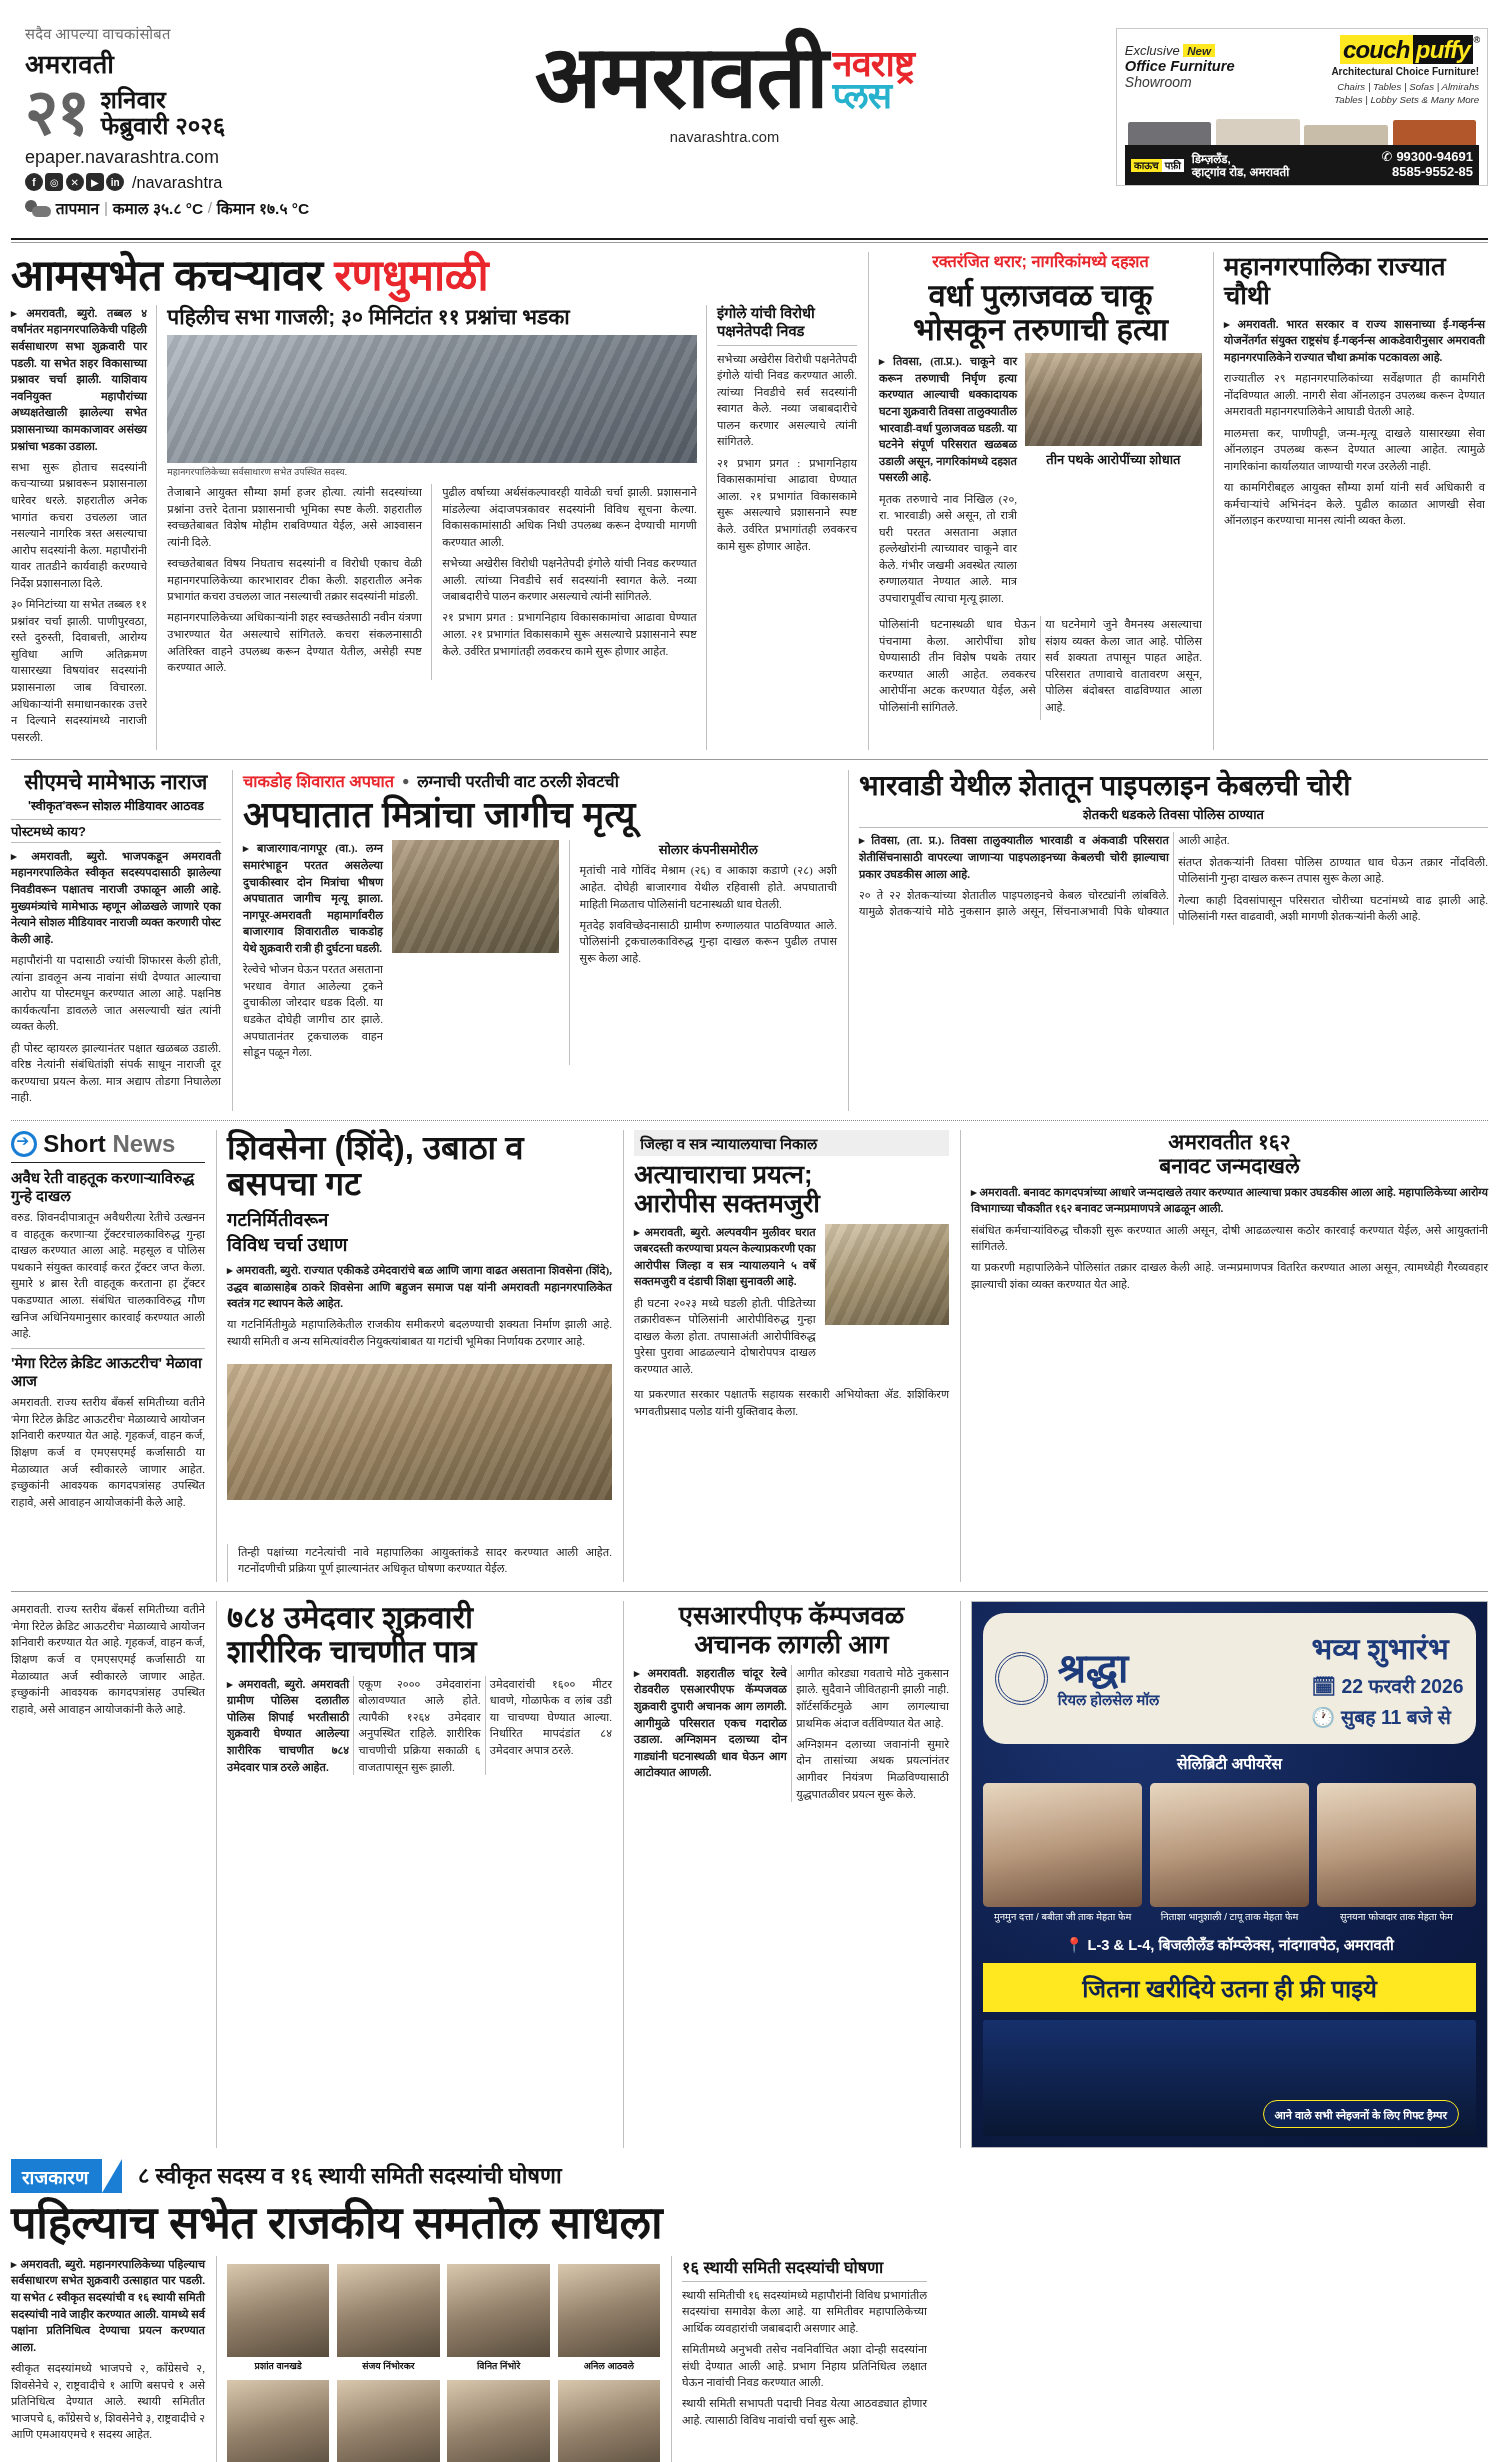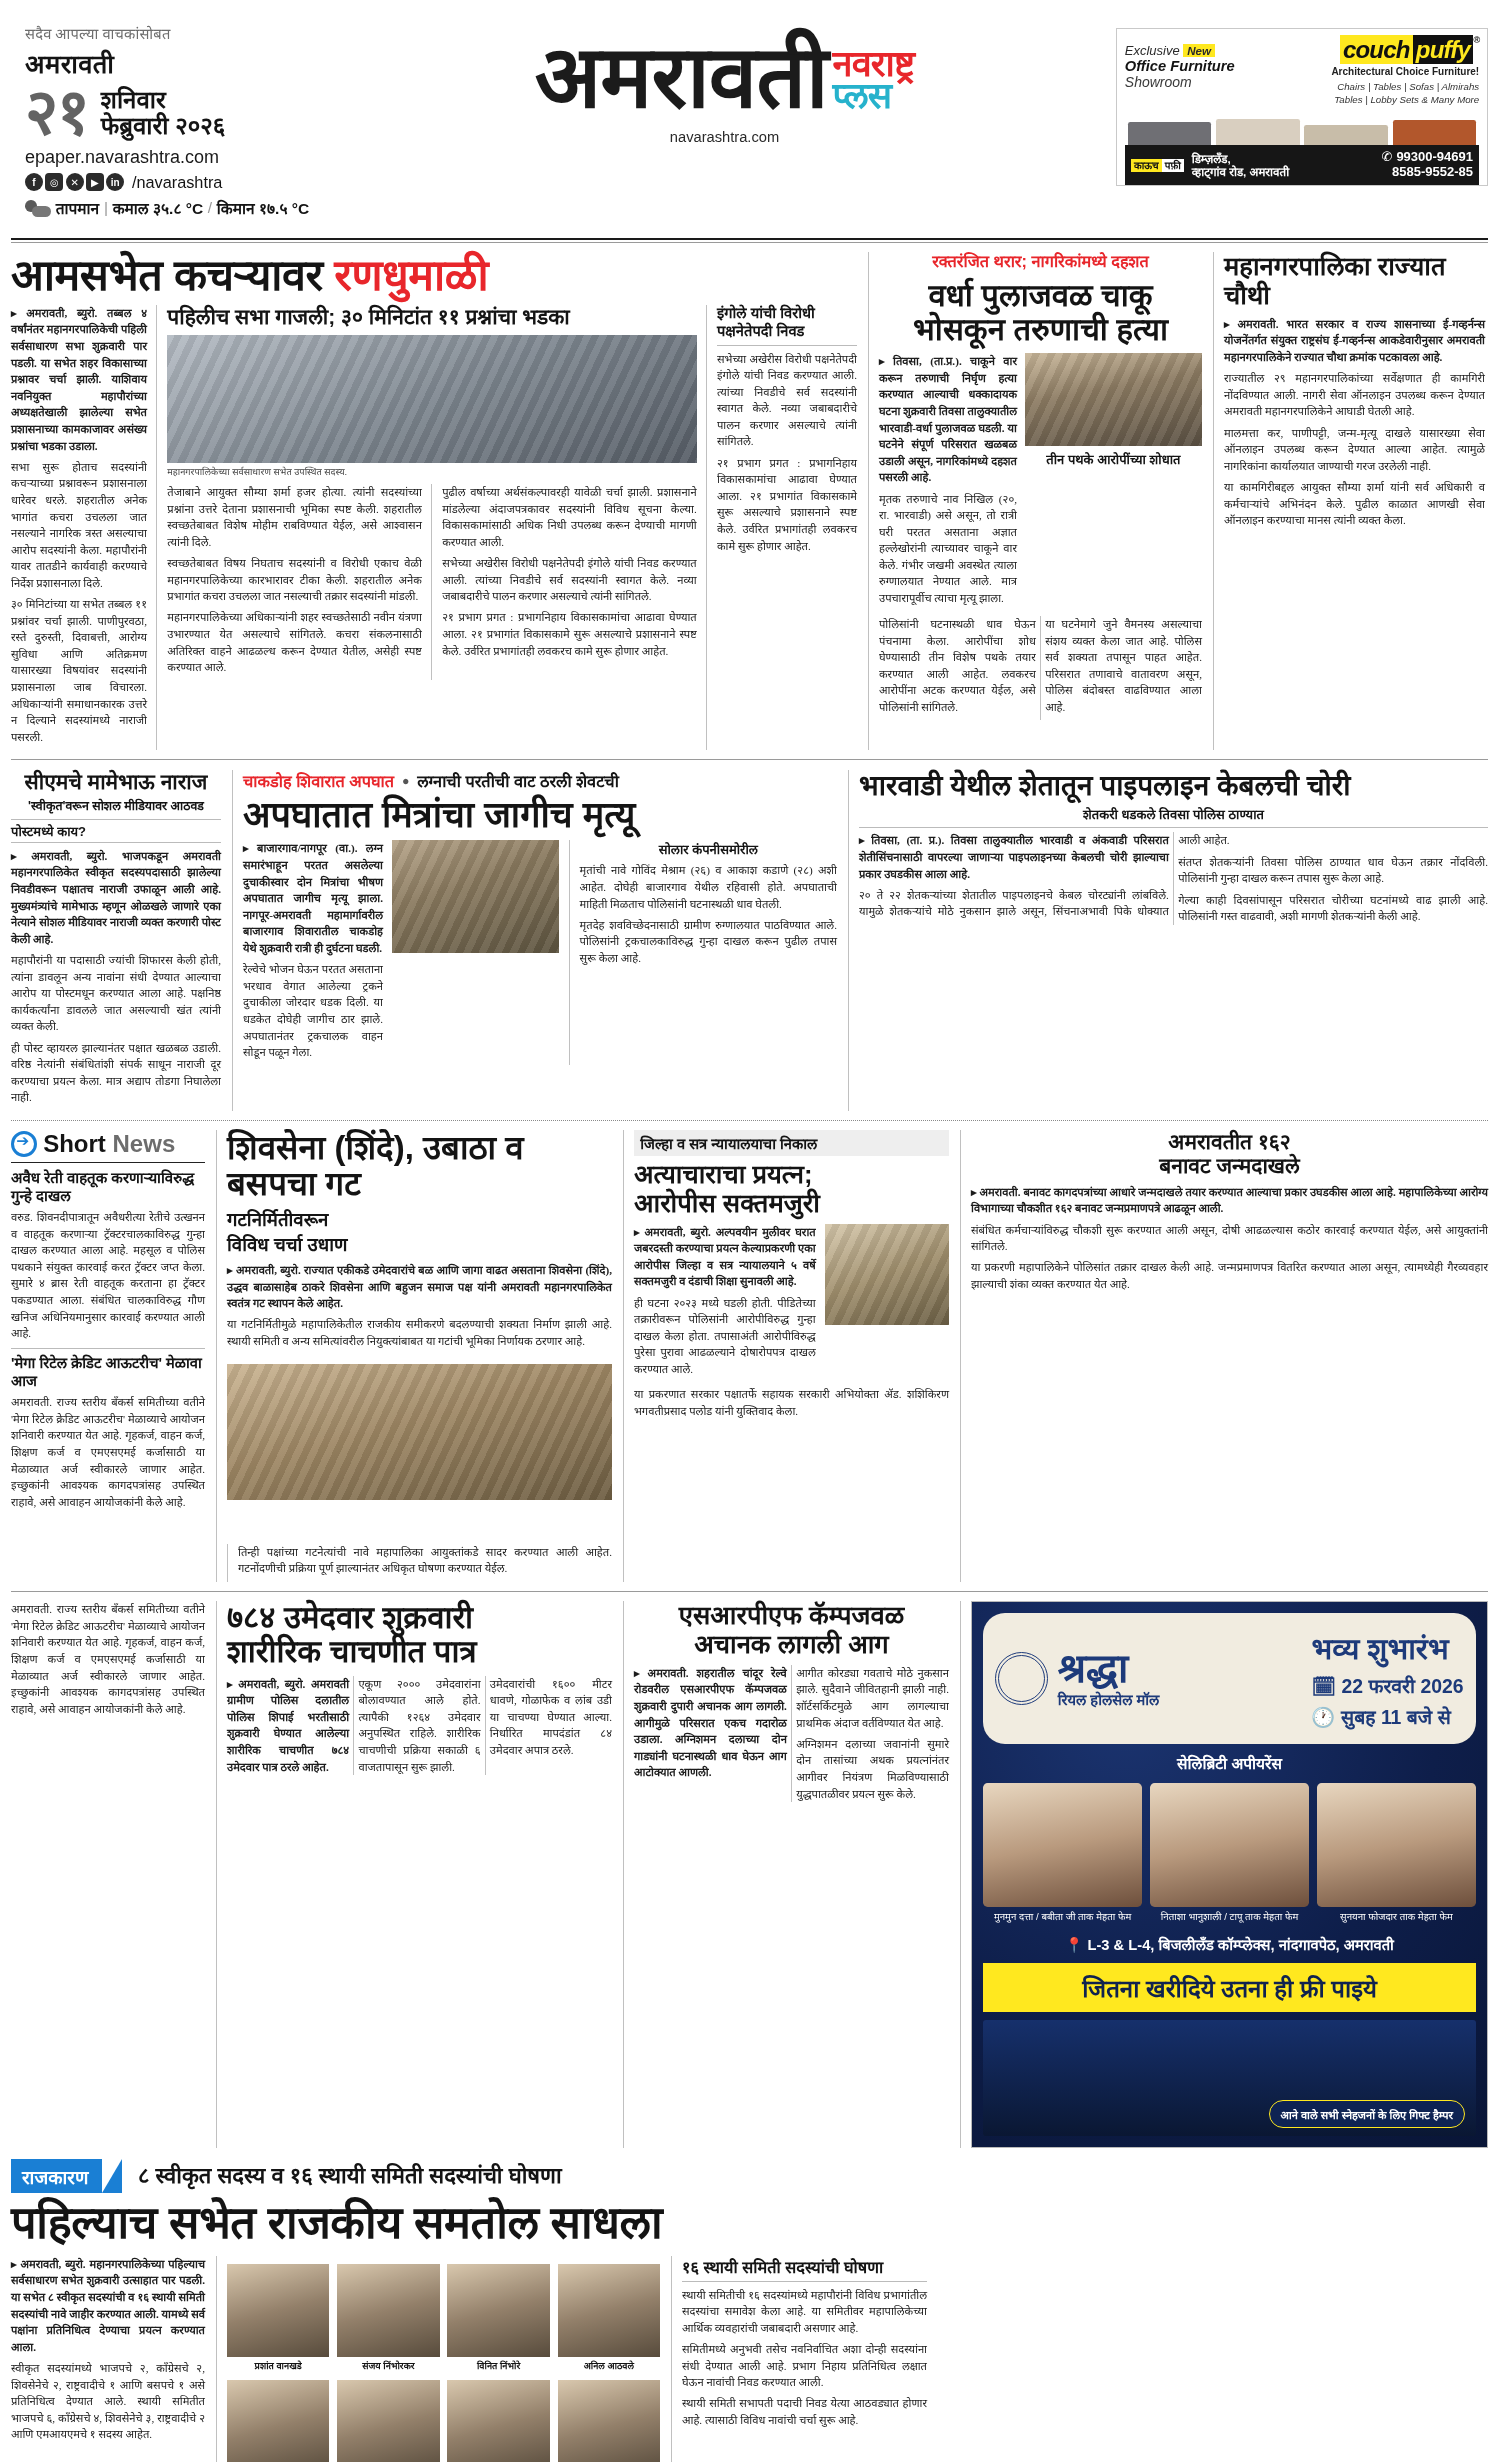--- a/index.html
+++ b/index.html
@@ -129,21 +129,21 @@
   .shr-celeb { text-align: center; font-size: 15.5px; font-weight: bold; color: #1d3a7a; margin-top: 7.8px; }
   .celebs { display: flex; gap: 7.8px; justify-content: center; margin-top: 9.3px; }
   .celeb { flex: 1; text-align: center; }
   .celeb .pic { height: 124px; background: linear-gradient(170deg,#e8d7c0,#b99a7e 50%,#6d4f3c); border-radius: 4.7px; }
   .celeb .nm { font-size: 9.7px; color: #fff; margin-top: 3.9px; line-height: 1.25; }
   .shr-addr { color: #fff; font-size: 14.7px; font-weight: bold; text-align: center; margin-top: 11px; }
   .shr-band { background: #ffe81f; color: #10224f; font-size: 24px; font-weight: bold; text-align: center;
               padding: 7.8px; margin-top: 9.3px; }
   .shr-bldg { height: 116px; margin-top: 7.8px; background: linear-gradient(180deg,#16306c,#0a1733);
               border-radius: 3.1px; position: relative; }
-  .shr-gift { position: absolute; right: 11px; bottom: 7.8px; background: #0e2353; color: #fff;
+  .shr-gift { position: absolute; right: 17px; bottom: 7.8px; background: #0e2353; color: #fff;
               border: 1.6px solid #ffe81f; border-radius: 17px; padding: 5.4px 11px; font-size: 11px; font-weight: bold; text-align: center; }
   .vline { border-left: 0.8px solid #c0c0c0; padding-left: 10px; }
 
   .leaders { display: grid; grid-template-columns: repeat(4, 1fr); gap: 7.8px; margin-top: 7.8px; }
   .leader .pic { height: 93px; background: linear-gradient(165deg,#d9c8ae,#93806a 50%,#574b3c); }
   .leader .nm { font-size: 9.3px; text-align: center; font-weight: bold; padding-top: 2.3px; }
 </style>
 </head>
 <body>
 
@@ -259,21 +259,21 @@
           <p>३० मिनिटांच्या या सभेत तब्बल ११ प्रश्नांवर चर्चा झाली. पाणीपुरवठा, रस्ते दुरुस्ती, दिवाबत्ती, आरोग्य सुविधा आणि अतिक्रमण यासारख्या विषयांवर सदस्यांनी प्रशासनाला जाब विचारला. अधिकाऱ्यांनी समाधानकारक उत्तरे न दिल्याने सदस्यांमध्ये नाराजी पसरली.</p>
         </div>
         <div style="flex:1;" class="vline">
           <div class="hl-sm" style="text-align:left;">पहिलीच सभा गाजली; ३० मिनिटांत ११ प्रश्नांचा भडका</div>
           <div class="photo crowd" style="height:128px; margin-top:6.2px;"></div>
           <div class="cap">महानगरपालिकेच्या सर्वसाधारण सभेत उपस्थित सदस्य.</div>
           <div style="display:flex; gap:9.3px; margin-top:6.2px;">
             <div style="flex:1;" class="body-txt">
               <p>तेजाबाने आयुक्त सौम्या शर्मा हजर होत्या. त्यांनी सदस्यांच्या प्रश्नांना उत्तरे देताना प्रशासनाची भूमिका स्पष्ट केली. शहरातील स्वच्छतेबाबत विशेष मोहीम राबविण्यात येईल, असे आश्वासन त्यांनी दिले.</p>
               <p>स्वच्छतेबाबत विषय निघताच सदस्यांनी व विरोधी एकाच वेळी महानगरपालिकेच्या कारभारावर टीका केली. शहरातील अनेक प्रभागांत कचरा उचलला जात नसल्याची तक्रार सदस्यांनी मांडली.</p>
-              <p>महानगरपालिकेच्या अधिकाऱ्यांनी शहर स्वच्छतेसाठी नवीन यंत्रणा उभारण्यात येत असल्याचे सांगितले. कचरा संकलनासाठी अतिरिक्त वाहने आढळल्ध करून देण्यात येतील, असेही स्पष्ट करण्यात आले.</p>
+              <p>महानगरपालिकेच्या अधिकाऱ्यांनी शहर स्वच्छतेसाठी नवीन यंत्रणा उभारण्यात येत असल्याचे सांगितले. कचरा संकलनासाठी अतिरिक्त वाहने उपलब्ध करून देण्यात येतील, असेही स्पष्ट करण्यात आले.</p>
             </div>
             <div style="flex:1;" class="body-txt vline">
               <p>पुढील वर्षाच्या अर्थसंकल्पावरही यावेळी चर्चा झाली. प्रशासनाने मांडलेल्या अंदाजपत्रकावर सदस्यांनी विविध सूचना केल्या. विकासकामांसाठी अधिक निधी उपलब्ध करून देण्याची मागणी करण्यात आली.</p>
               <p>सभेच्या अखेरीस विरोधी पक्षनेतेपदी इंगोले यांची निवड करण्यात आली. त्यांच्या निवडीचे सर्व सदस्यांनी स्वागत केले. नव्या जबाबदारीचे पालन करणार असल्याचे त्यांनी सांगितले.</p>
               <p>२१ प्रभाग प्रगत : प्रभागनिहाय विकासकामांचा आढावा घेण्यात आला. २१ प्रभागांत विकासकामे सुरू असल्याचे प्रशासनाने स्पष्ट केले. उर्वरित प्रभागांतही लवकरच कामे सुरू होणार आहेत.</p>
             </div>
           </div>
         </div>
         <div style="width:151px;" class="vline">
           <div style="font-size:14.7px; font-weight:bold; line-height:1.2; border-bottom:0.8px solid #bbb; padding-bottom:4.7px;">इंगोले यांची विरोधी पक्षनेतेपदी निवड</div>

